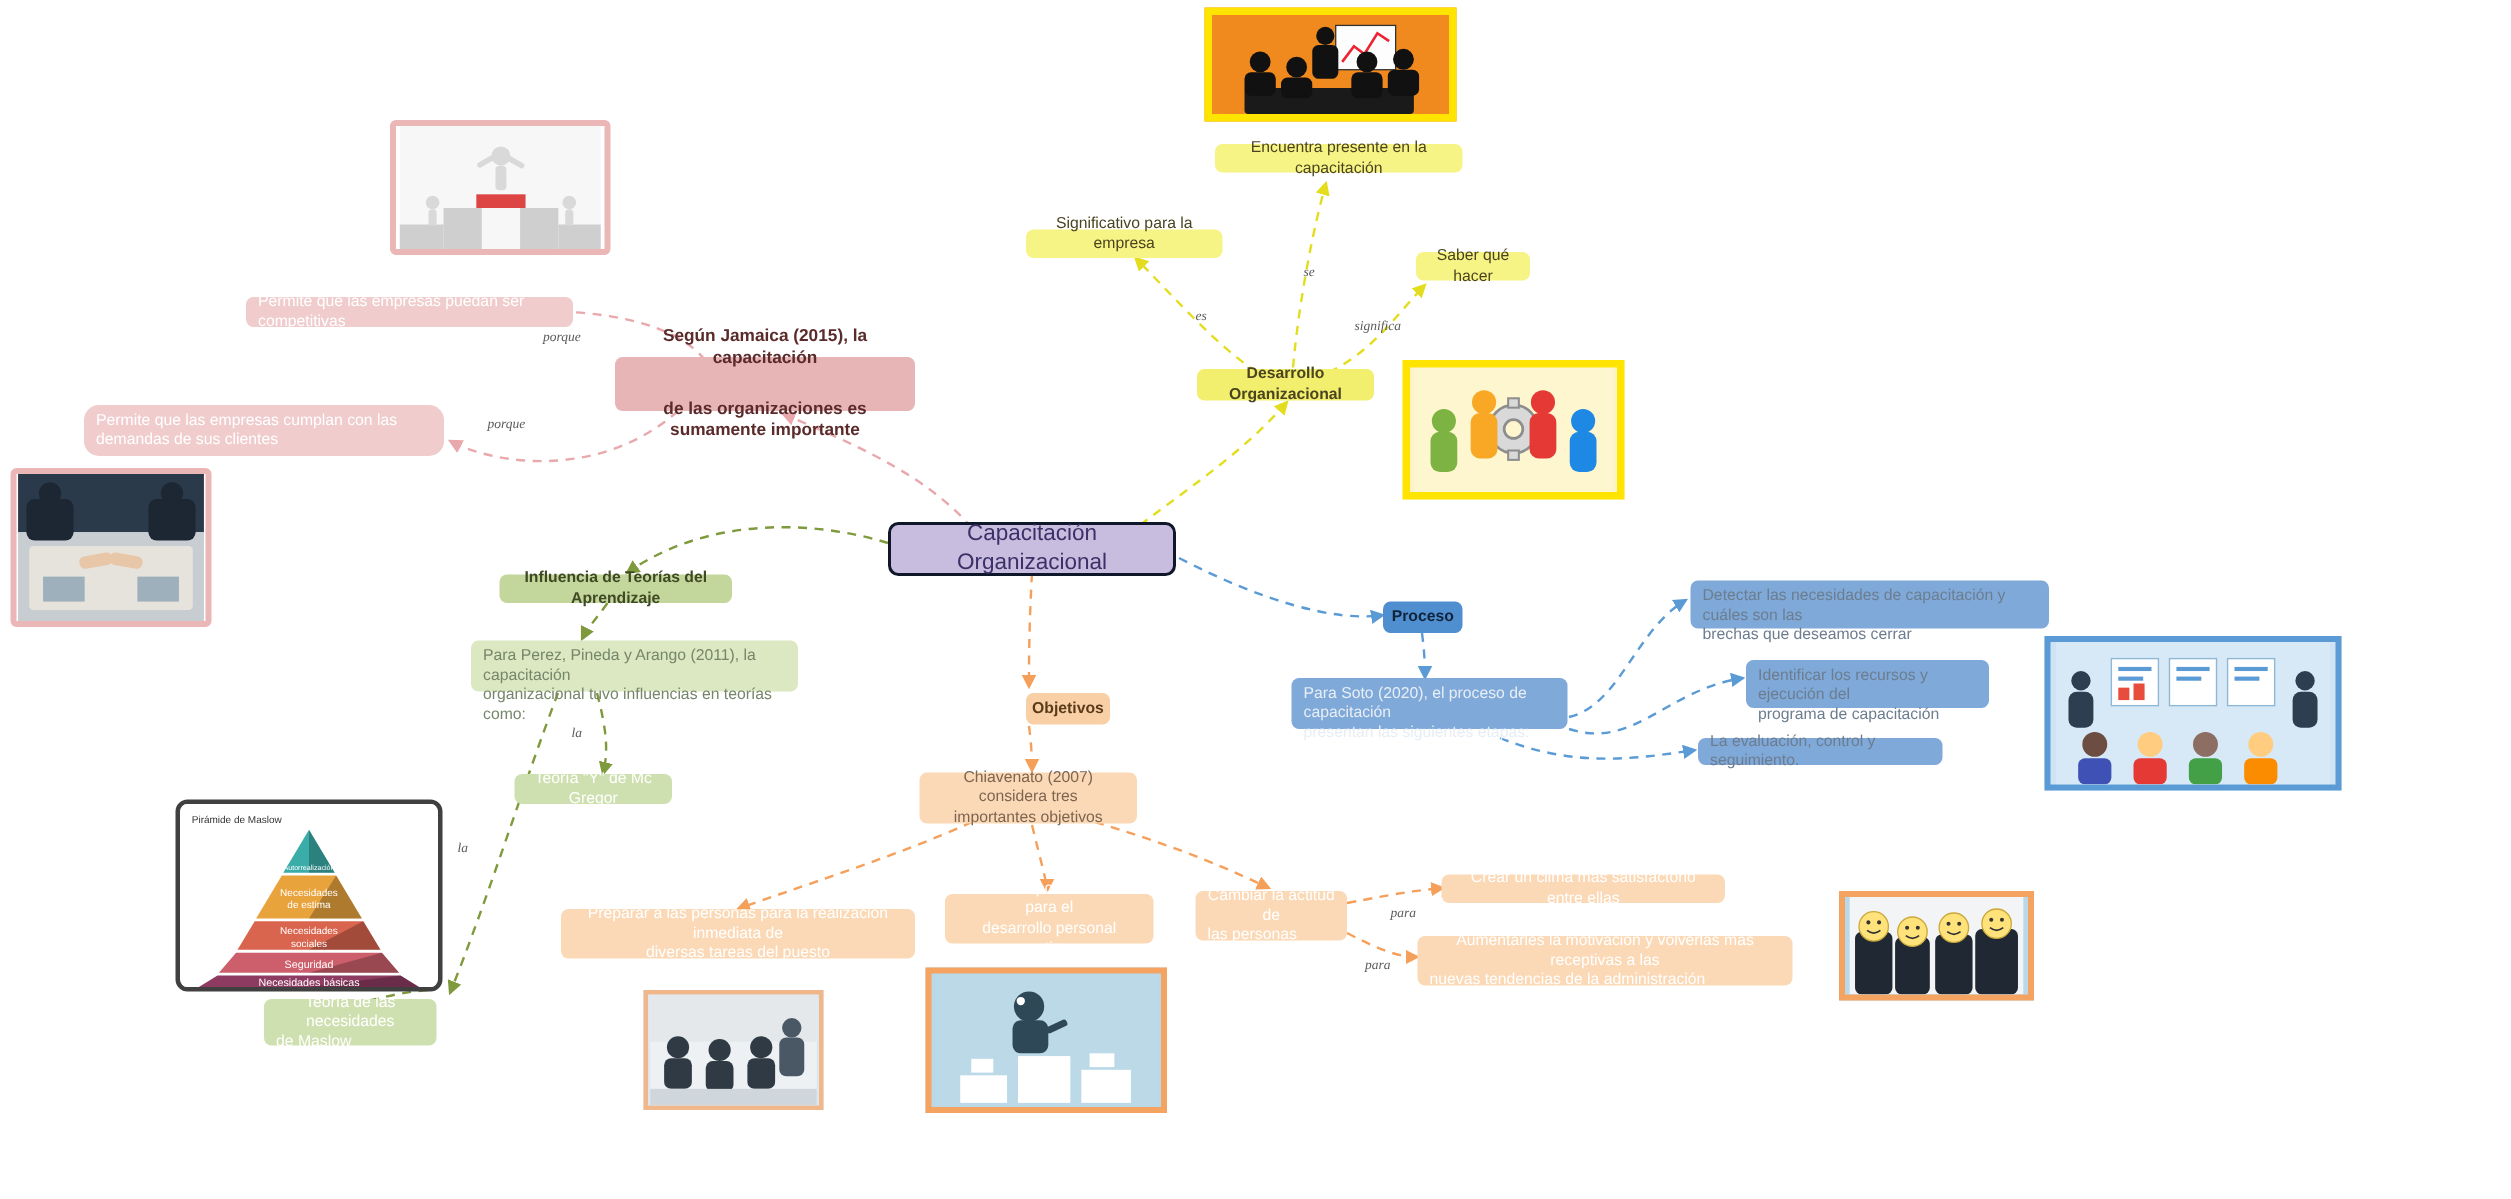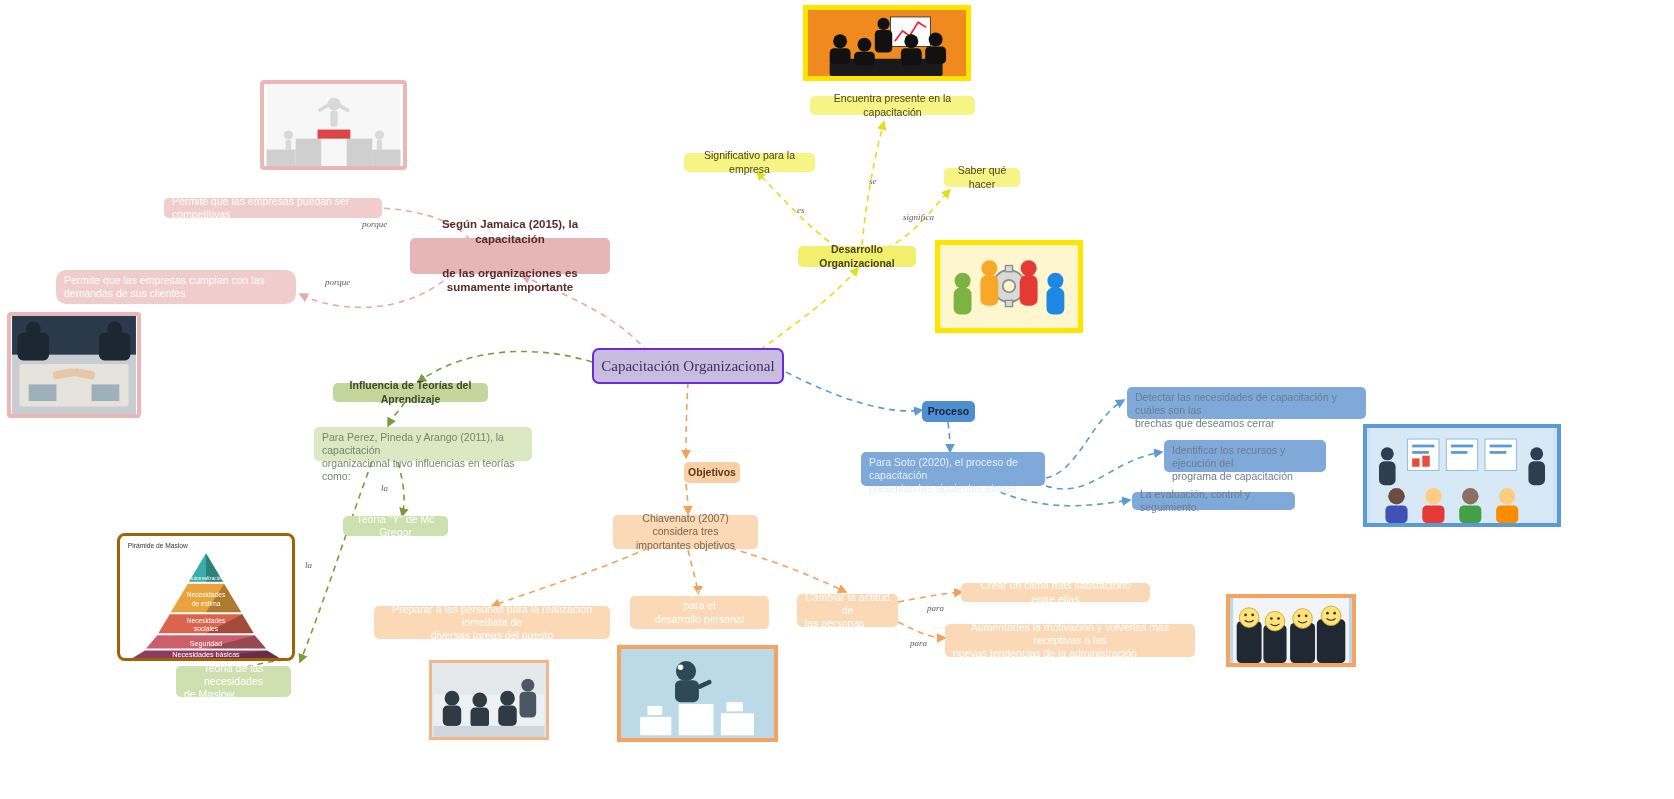--- a/index.html
+++ b/index.html
@@ -6,38 +6,38 @@
   body{width:1674px;height:799px;position:relative;overflow:hidden;
        font-family:"Liberation Sans",sans-serif;}
   #canvas{position:absolute;inset:0;width:1674px;height:799px;}
   svg.edges{position:absolute;left:0;top:0;width:1674px;height:799px;pointer-events:none;}
 
   .node{position:absolute;box-sizing:border-box;border-radius:5px;
         display:flex;align-items:center;justify-content:center;text-align:center;
         line-height:1.25;}
 
   
-  .n-center{background:#c9bddf;border:2px solid #6d28d9;border-radius:7px;
-            color:#3b3168;font-size:15px;font-family:Liberation Serif, serif;}
+  .n-center{background:#c9bddf;border:2px solid #0f172a;border-radius:7px;
+            color:#3b3168;font-size:15px;}
 
   
   .n-pink-main{background:#e7b5b5;color:#5b2a2a;font-size:11.5px;font-weight:bold;}
   .n-pink-leaf{background:#f0cccc;color:#ffffff;font-size:10.5px;
                justify-content:flex-start;text-align:left;padding:4px 8px;}
 
   
   .n-yellow-main{background:#f2ee6e;color:#4a4520;font-size:10.5px;font-weight:bold;}
   .n-yellow-leaf{background:#f7f486;color:#4a4520;font-size:10.5px;padding:3px 8px;}
 
   
   .n-green-main{background:#c3d69b;color:#3f4a24;font-size:10.5px;font-weight:bold;}
   .n-green-leaf{background:#dbe8c2;color:#76866b;font-size:10.5px;
                 justify-content:flex-start;text-align:left;padding:4px 8px;margin-left:42px;}
   .n-green-leaf2{background:#cfe0b0;color:#ffffff;font-size:10.5px;padding:3px 8px;}
-  .n-green-img{background:#ffffff;border:3px solid #a16207;border-radius:8px;}
+  .n-green-img{background:#ffffff;border:3px solid #404040;border-radius:8px;}
 
   
   .n-orange-main{background:#f9cfa6;color:#5a3b18;font-size:10.5px;font-weight:bold;}
   .n-orange-leaf{background:#fbd9b6;color:#ffffff;font-size:10.5px;padding:4px 8px;}
 
   
   .n-blue-main{background:#4f8fd0;color:#11233b;font-size:10.5px;font-weight:bold;}
   .n-blue-leaf{background:#7fa9d9;color:#6c7d90;font-size:10.5px;
                justify-content:flex-start;text-align:left;padding:4px 8px;}
 
@@ -384,21 +384,21 @@
   <div class="node n-pink-leaf" style="left:164px;top:198px;width:218px;height:20px;">
     <span>Permite que las empresas puedan ser competitivas</span>
   </div>
   <div class="node n-pink-leaf" style="left:56px;top:270px;width:240px;height:34px;border-radius:10px;">
     <span>Permite que las empresas cumplan con las demandas de sus clientes</span>
   </div>
 
   <div class="node n-yellow-main" style="left:798px;top:246px;width:118px;height:21px;">
     <span>Desarrollo Organizacional</span>
   </div>
-  <div class="node n-yellow-leaf" style="left:684px;top:153px;width:131px;height:19px;">
+  <div class="node n-yellow-leaf" style="left:684px;top:153px;width:131px;height:19px;align-items:flex-end;">
     <span>Significativo para la empresa</span>
   </div>
   <div class="node n-yellow-leaf" style="left:810px;top:96px;width:165px;height:19px;">
     <span>Encuentra presente en la capacitación</span>
   </div>
   <div class="node n-yellow-leaf" style="left:944px;top:168px;width:76px;height:19px;">
     <span>Saber qué hacer</span>
   </div>
 
   <div class="node n-green-main" style="left:333px;top:383px;width:155px;height:19px;">

